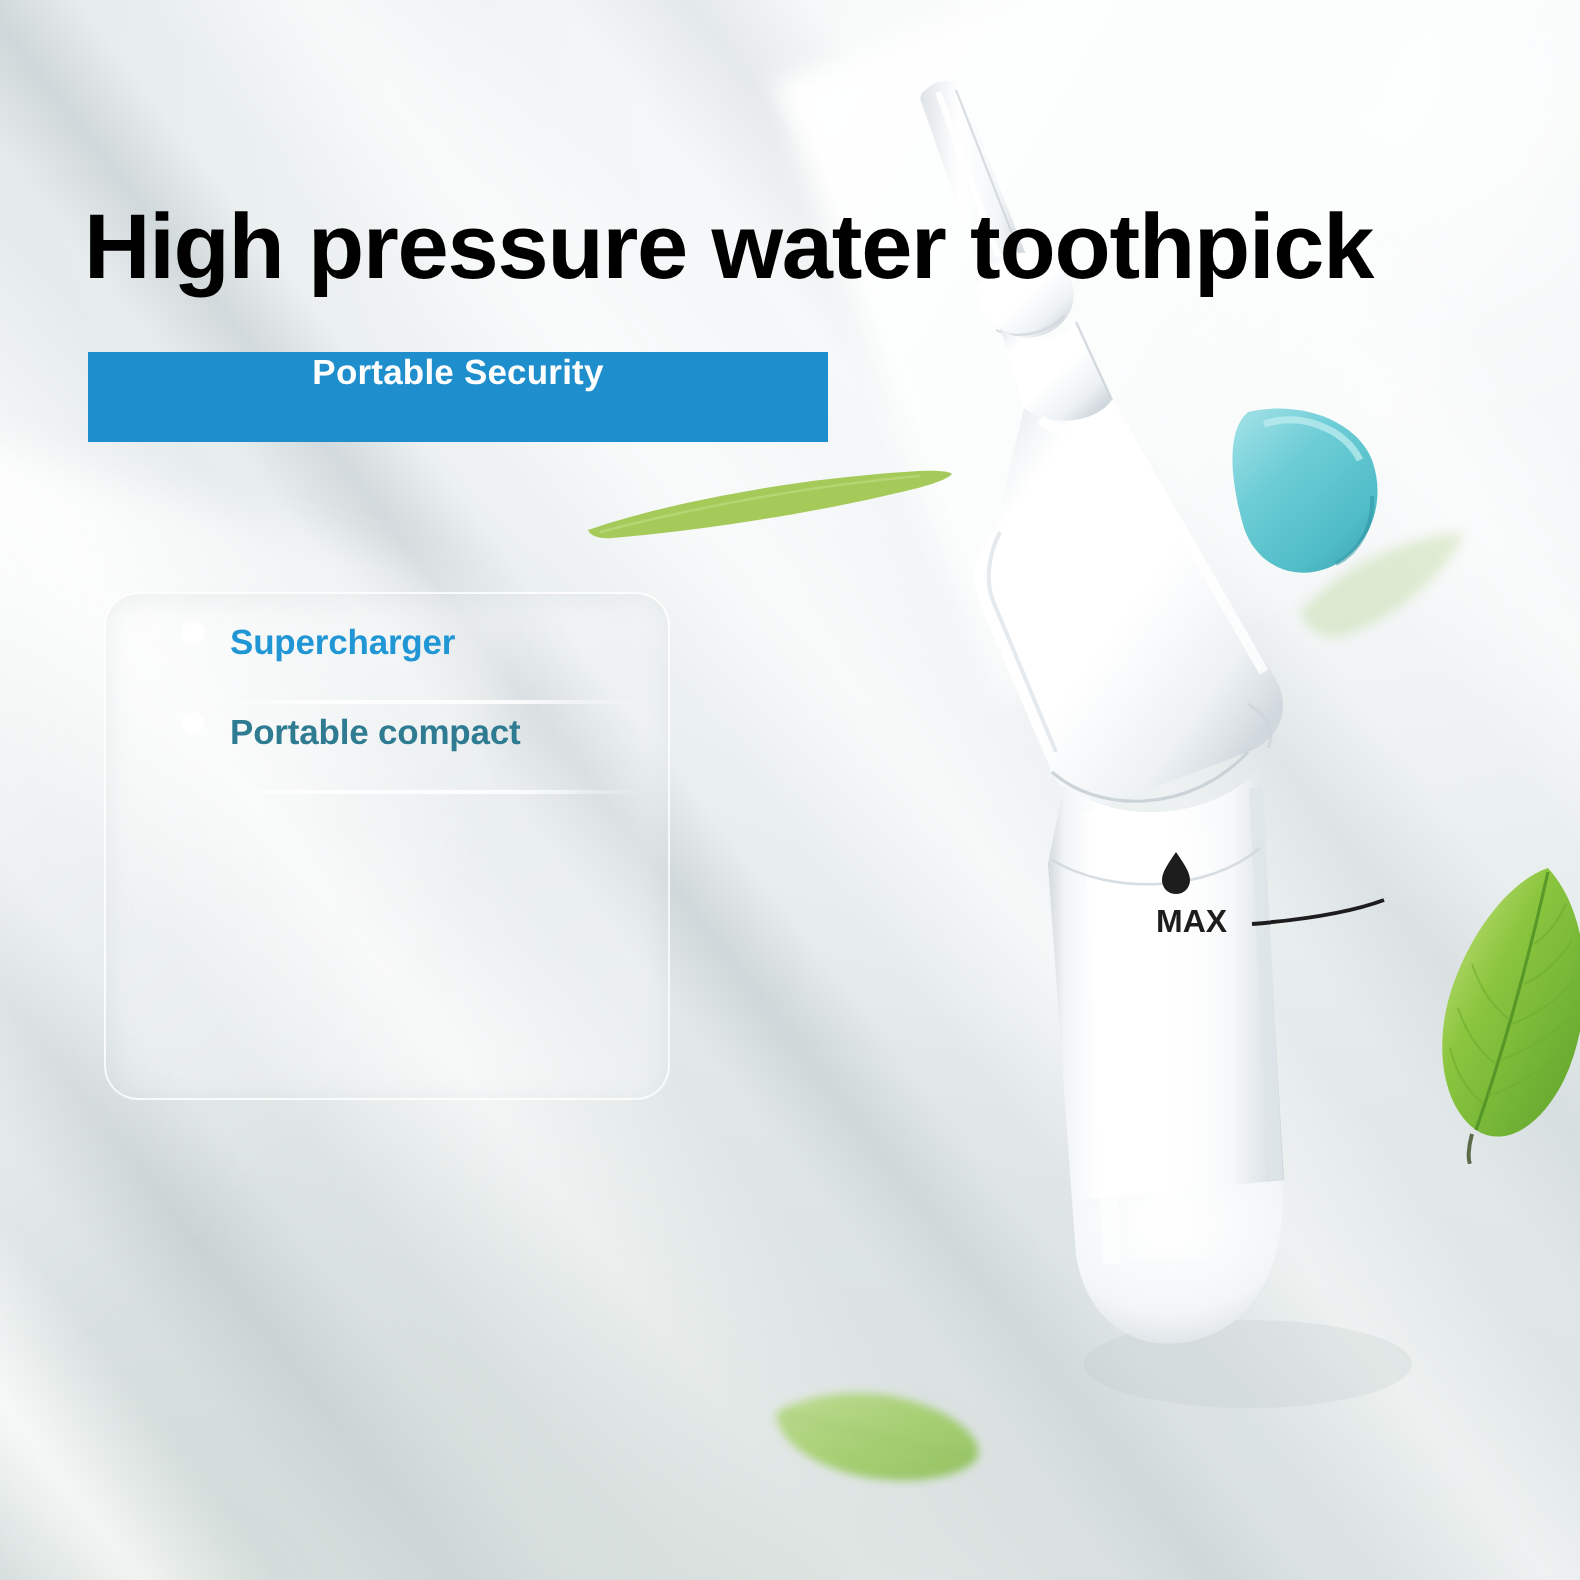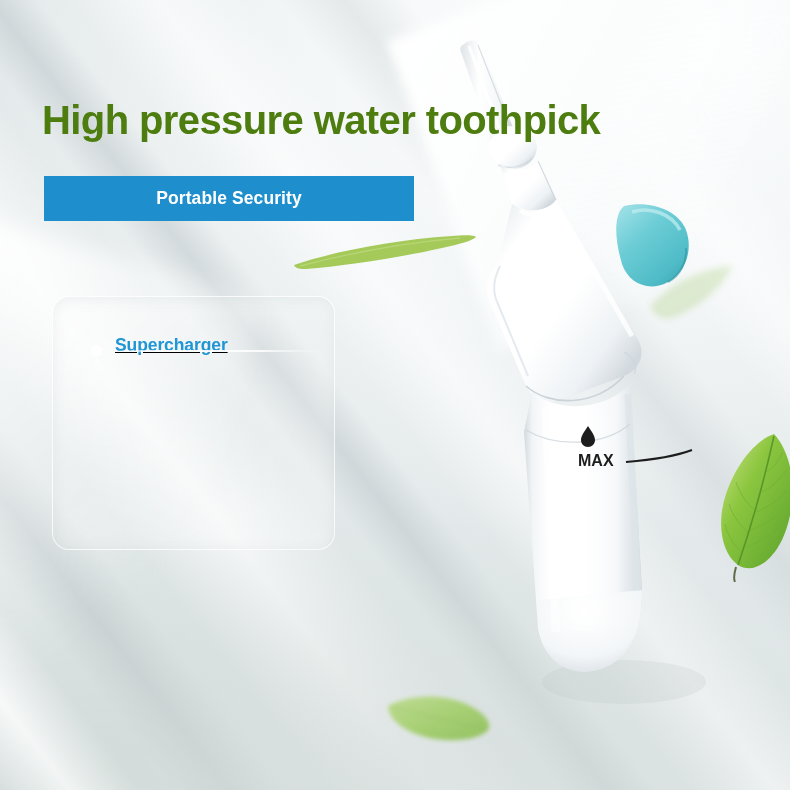--- a/index.html
+++ b/index.html
@@ -48,33 +48,33 @@
   .leaf-blade{left:292px;top:232px;width:185px;height:40px;}
   .leaf-right{right:-6px;top:432px;width:118px;height:150px;}
   .leaf-bottom{left:382px;top:690px;width:112px;height:56px;filter:blur(2.2px);opacity:.85;}
   .leaf-topright{right:54px;top:262px;width:90px;height:62px;filter:blur(3px);opacity:.5;}
 
   
   #product{position:absolute;left:428px;top:34px;width:330px;height:680px;}
 
   
   .title{position:absolute;left:42px;top:98px;width:620px;
-    font-size:40px;font-weight:700;letter-spacing:-.6px;
-    color:#4d7c0f;line-height:1.1;white-space:nowrap;}
+    font-size:46px;font-weight:700;letter-spacing:-.6px;
+    color:#000000;line-height:1.1;white-space:nowrap;}
   .banner{position:absolute;left:44px;top:176px;width:370px;height:45px;
-    background:#1e8ecd;display:flex;align-items:center;justify-content:center;}
+    background:#1e8ecd;display:flex;align-items:flex-start;justify-content:center;}
   .banner span{color:#ffffff;font-size:17.5px;font-weight:700;letter-spacing:.1px;}
 
   .card{position:absolute;left:52px;top:296px;width:283px;height:254px;
     border-radius:17px;
     background:linear-gradient(150deg,rgba(255,255,255,.40) 0%,rgba(255,255,255,.16) 45%,rgba(255,255,255,.34) 100%);
     border:1.4px solid rgba(255,255,255,.72);
     box-shadow:0 2px 14px rgba(150,165,170,.16) inset;
     padding:14px 0 0 0;box-sizing:border-box;}
-  .feat{position:relative;height:45px;display:flex;align-items:flex-end;padding-left:38px;text-decoration:underline;}
+  .feat{position:relative;height:45px;display:flex;align-items:flex-start;padding-left:38px;}
   .dot{position:absolute;left:38px;width:11px;height:11px;border-radius:50%;
     background:rgba(255,255,255,.92);box-shadow:0 0 3px rgba(255,255,255,.9);}
   .feat .lbl{margin-left:24px;font-size:17.5px;font-weight:700;color:#2e7b92;letter-spacing:-.1px;white-space:nowrap;}
   .feat.accent .lbl{color:#2196d4;}
   .divider{position:absolute;left:62px;bottom:4px;width:208px;height:1.6px;
     background:linear-gradient(90deg,rgba(255,255,255,.15) 0%,rgba(255,255,255,.95) 22%,rgba(255,255,255,.85) 70%,rgba(255,255,255,0) 100%);}
 </style>
 </head>
 <body>
 
@@ -250,17 +250,22 @@
   <div class="card">
 
     <div class="feat accent">
       <span class="dot"></span>
       <span class="lbl">Supercharger</span>
       <span class="divider"></span>
     </div>
 
 
 
+    <div class="feat">
+      <span class="dot"></span>
+      <span class="lbl">Portable compact</span>
+      <span class="divider"></span>
+    </div>
 
 
   </div>
 
 </div>
 
 </body></html>

